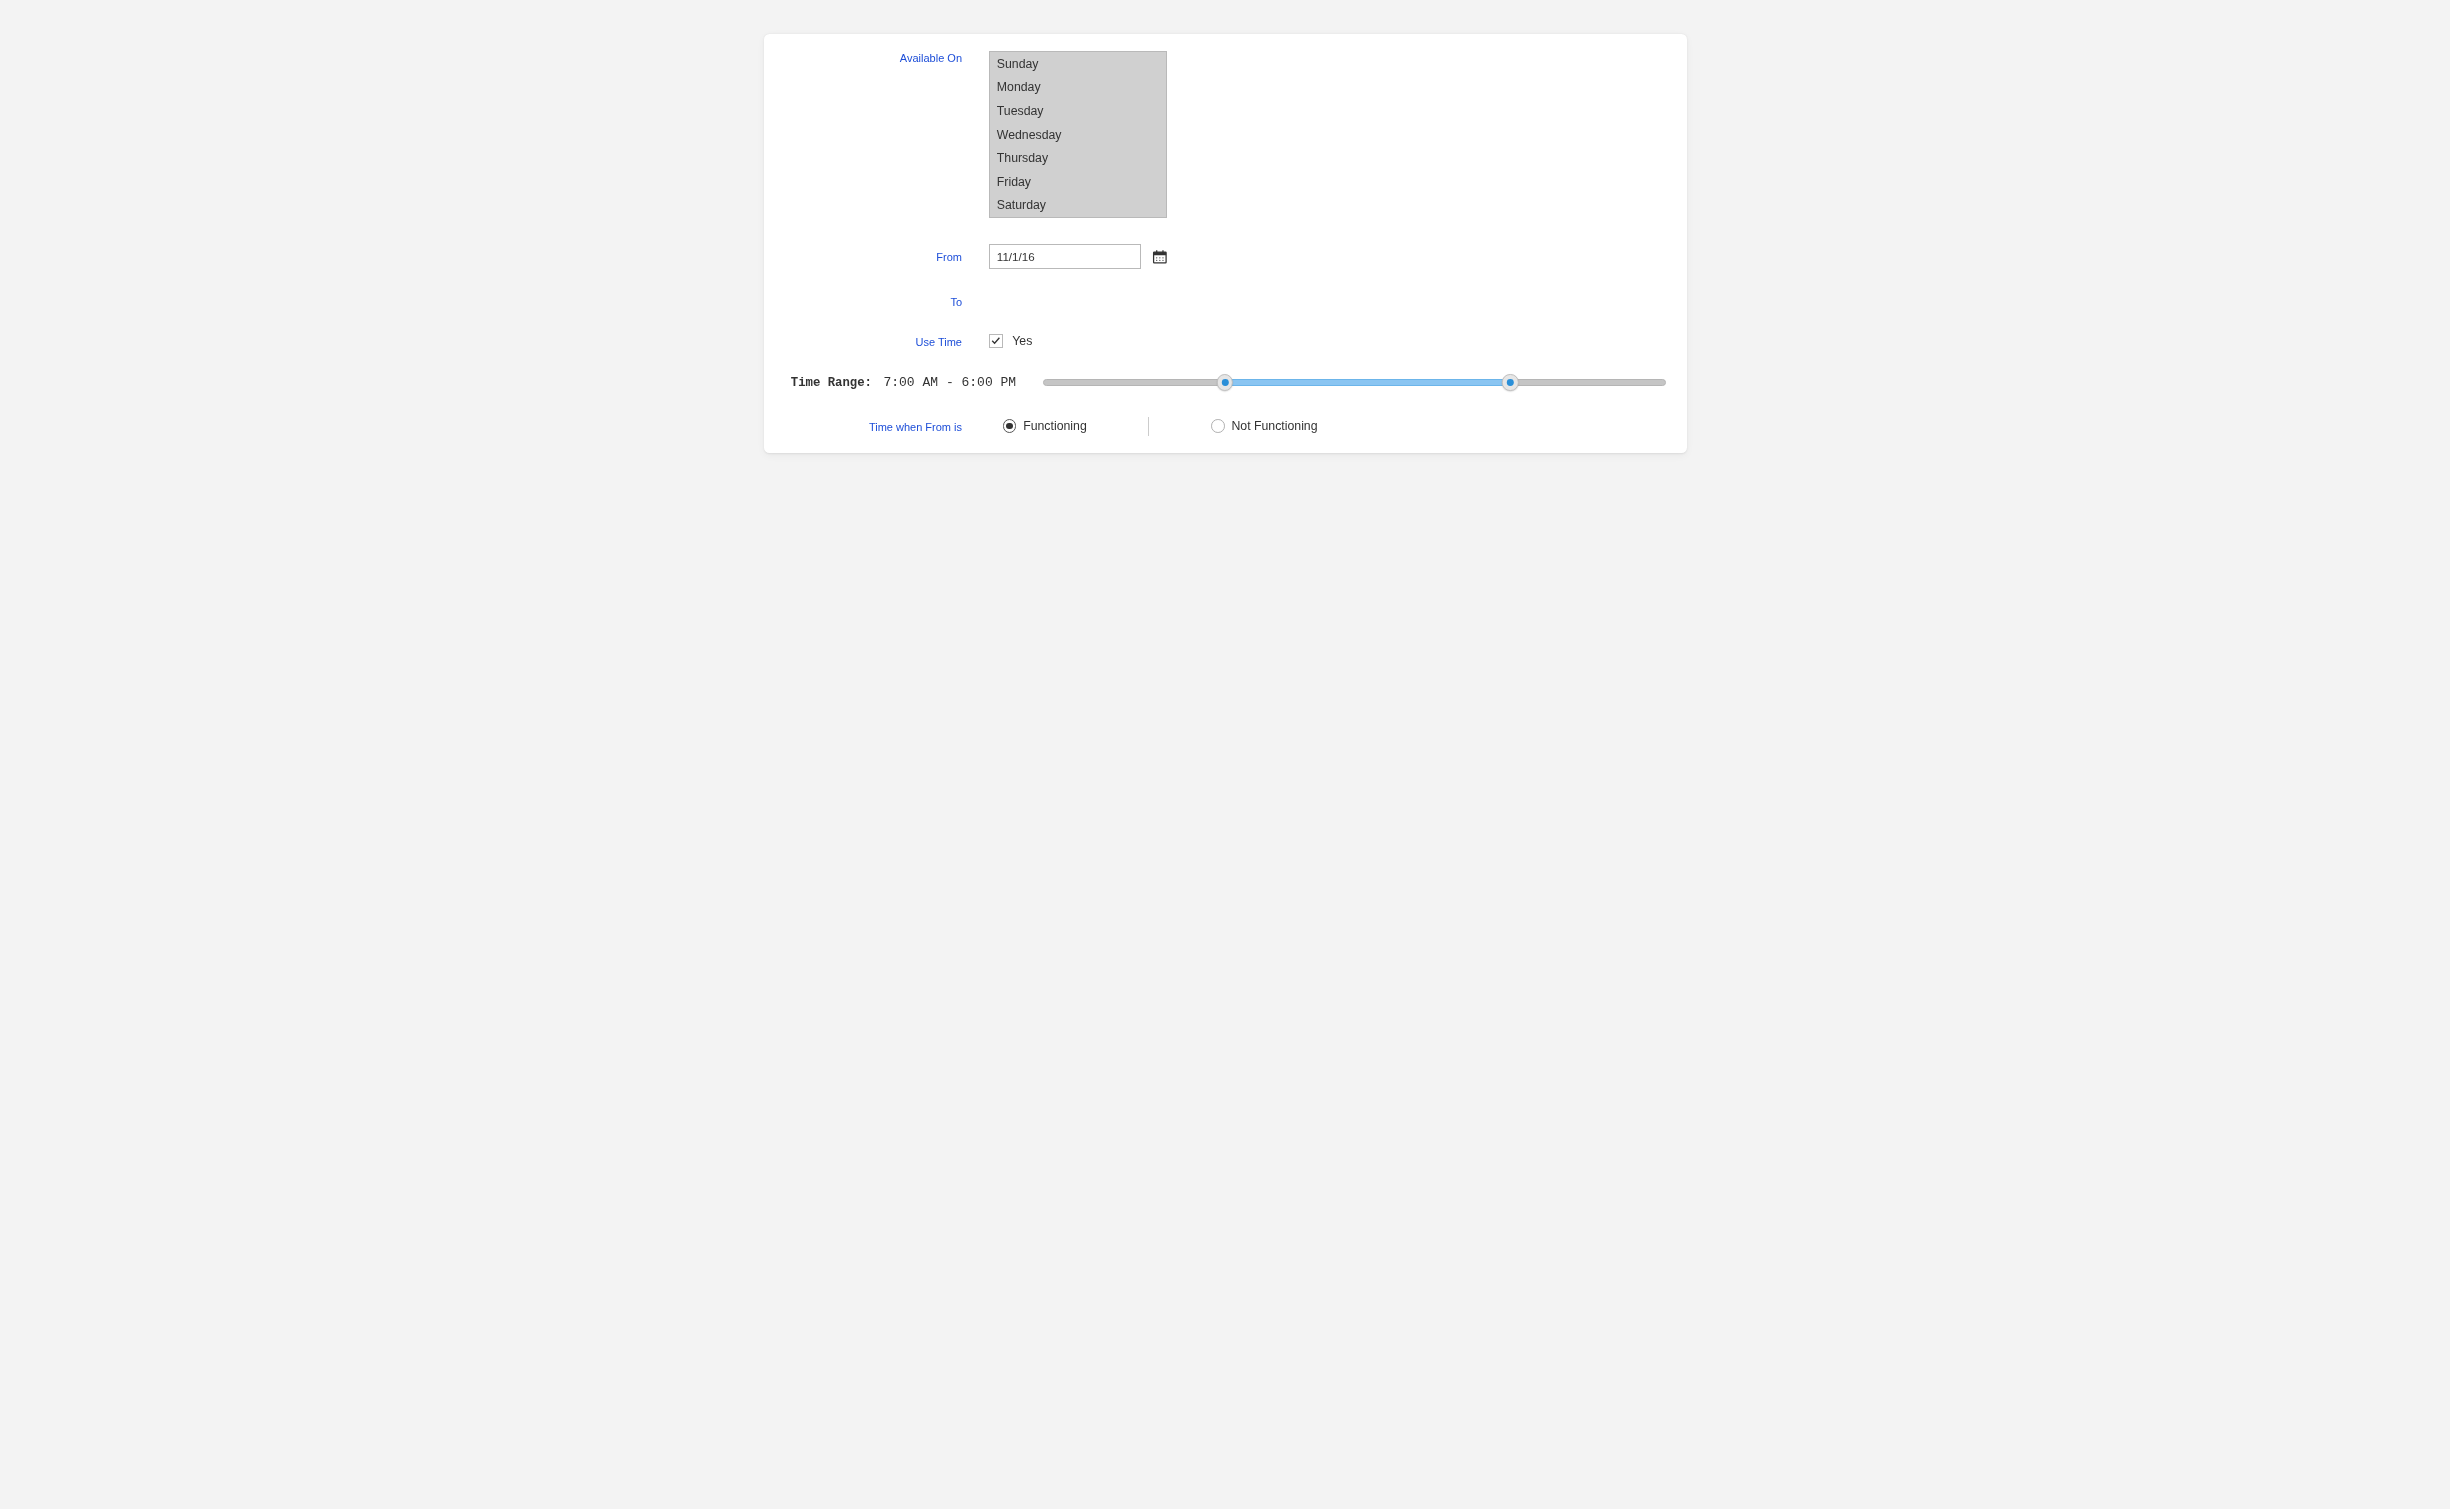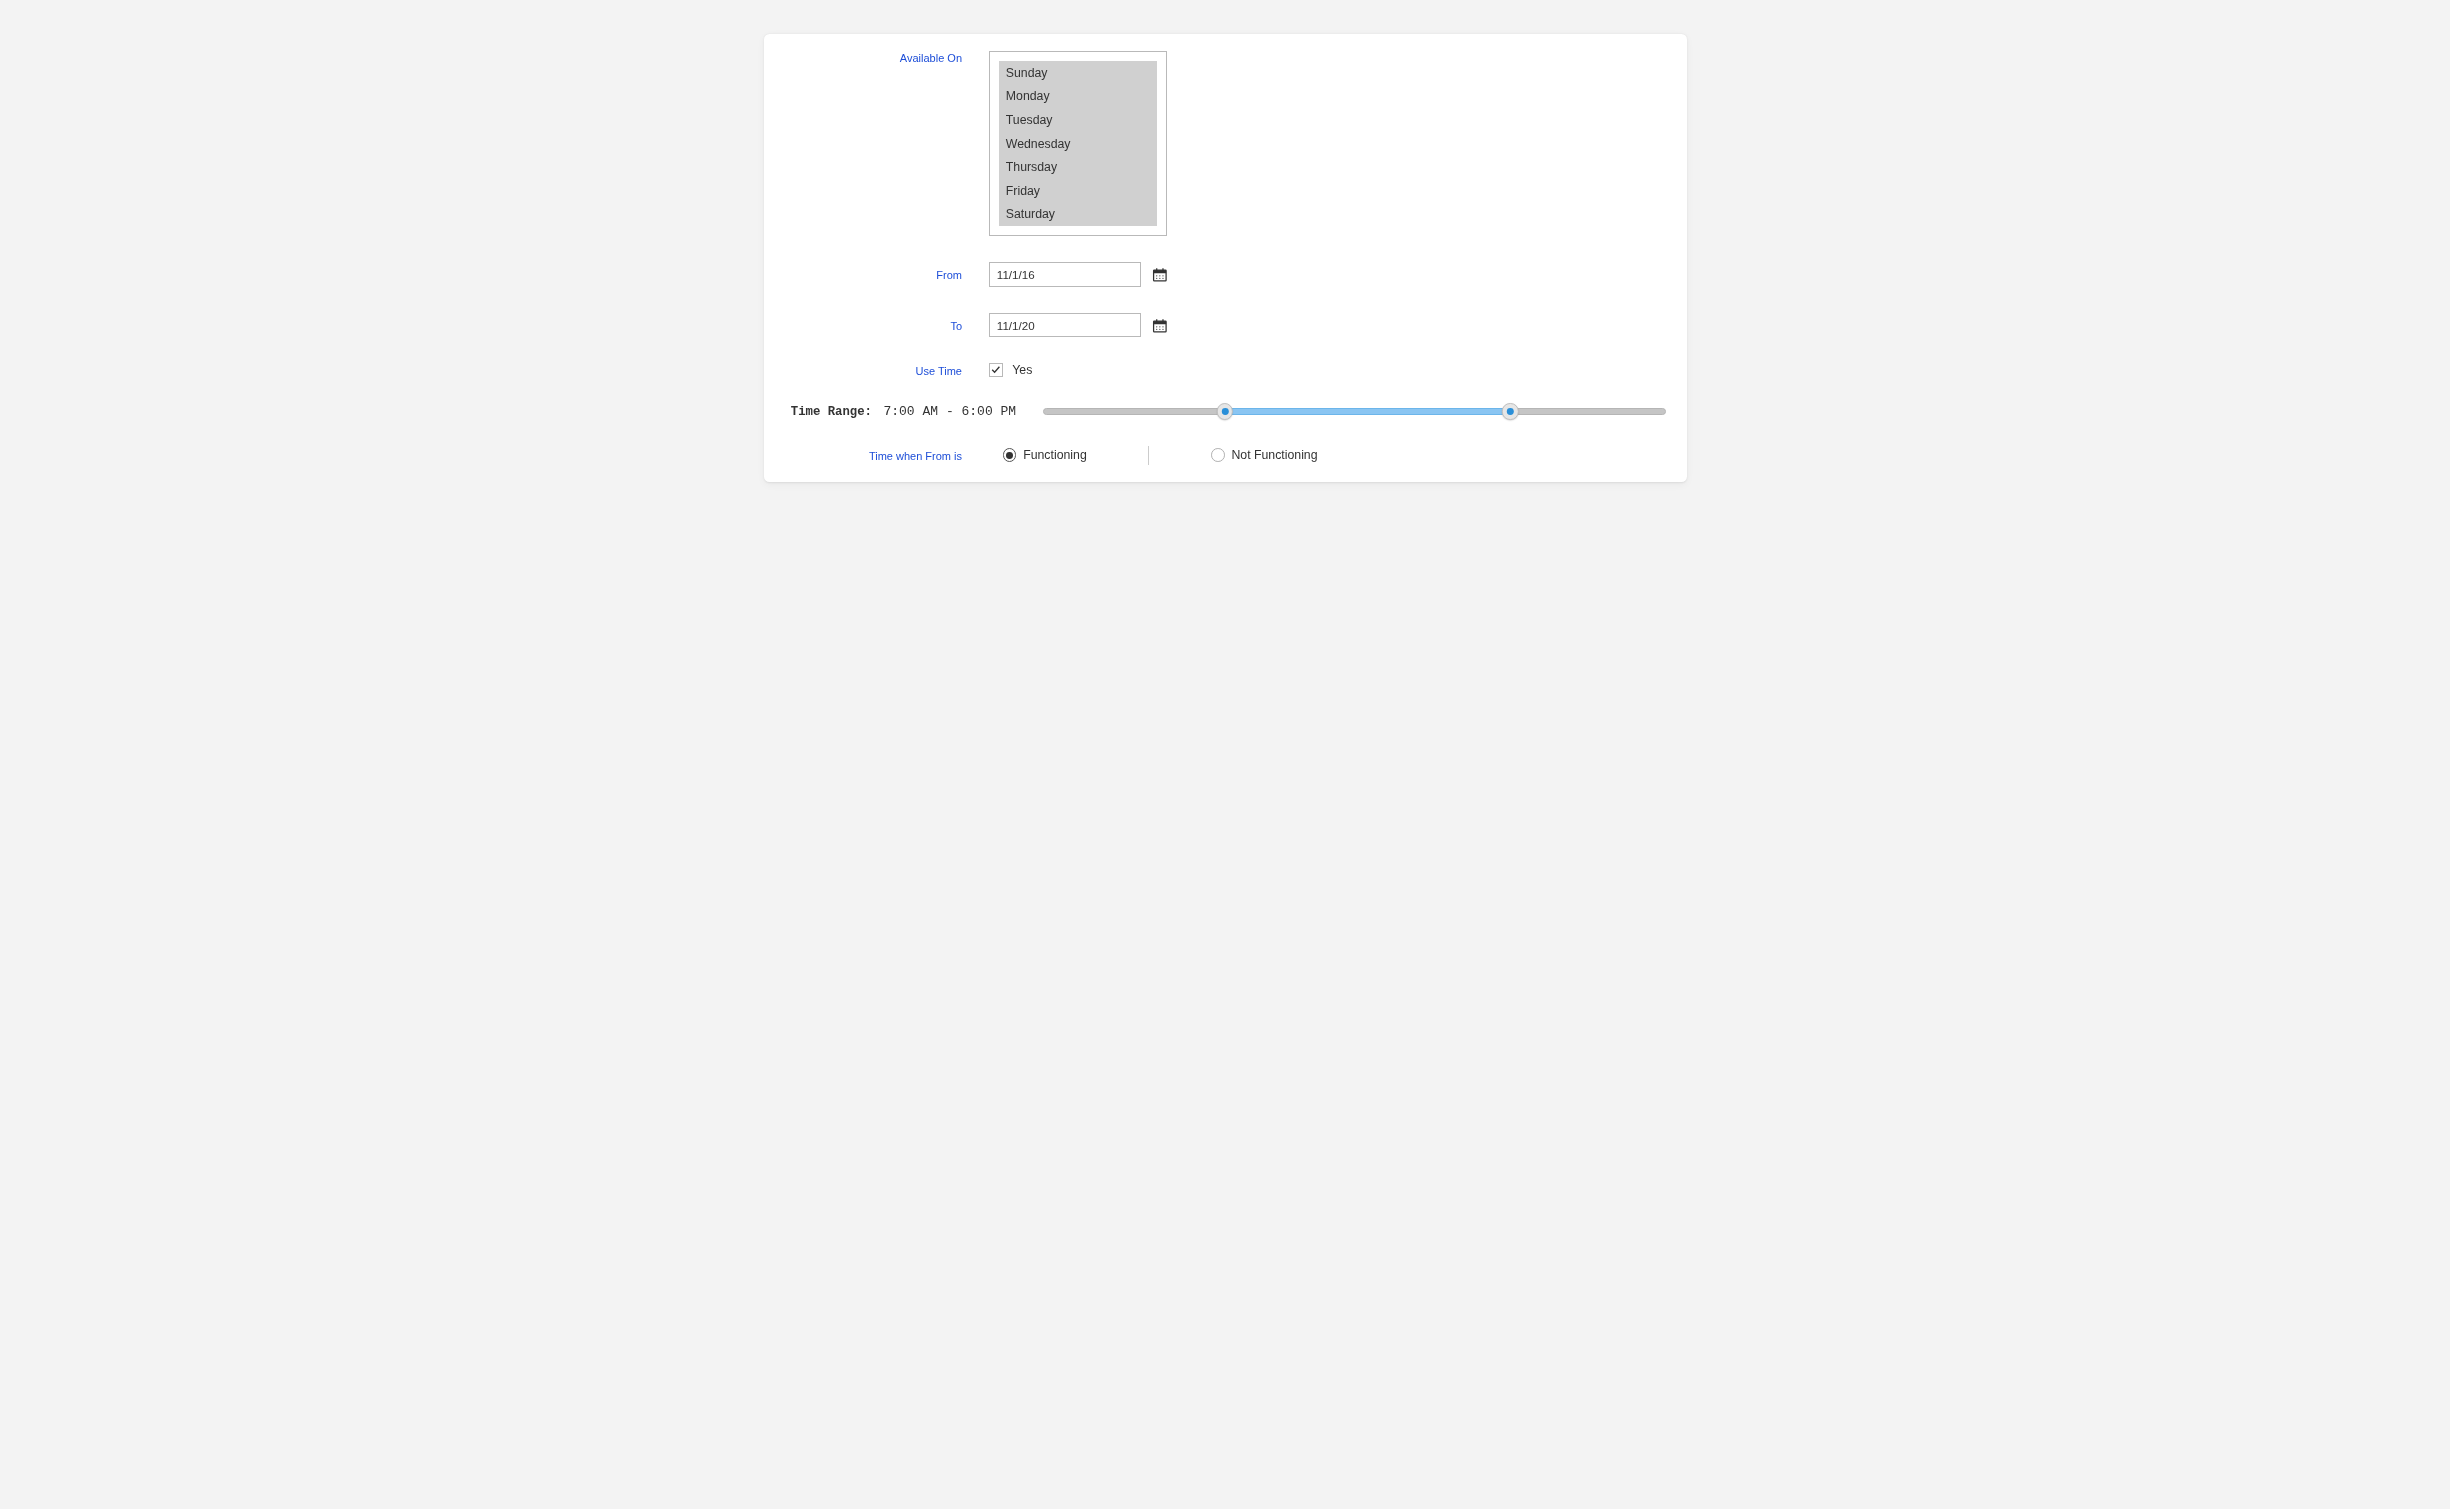--- a/index.html
+++ b/index.html
@@ -42,21 +42,21 @@
     }
     .control-col {
       flex: 1;
       display: flex;
       align-items: center;
     }
     
     .multi-select {
       border: 0.7px solid #b9b9b9;
       width: 178px;
-      padding: 9px;
+      padding: 0;
       background: #fff;
     }
     .multi-select-inner {
       background: #d0d0d0;
     }
     .multi-select-item {
       padding: 4.8px 6.8px;
       font-size: 12.3px;
       color: #333;
       cursor: pointer;
@@ -256,37 +256,20 @@
           <circle cx="7" cy="18" r="1" fill="#333"></circle>
             <circle cx="12" cy="18" r="1" fill="#333"></circle>
             <circle cx="17" cy="18" r="1" fill="#333"></circle>
         </svg>
       </span>
     </div>
   </div>
 
   <div class="form-row center">
     <div class="label-col">To</div>
-    <div class="control-col">
-      <input type="text" class="text-input" value="11/1/20" style="">
-      <span class="date-picker-icon">
-        <svg viewBox="0 0 24 24" fill="none">
-          <rect x="2" y="5" width="20" height="17" rx="1" stroke="#333" stroke-width="2" fill="#fff"></rect>
-          <rect x="2" y="5" width="20" height="5" fill="#333"></rect>
-          <rect x="6" y="2" width="2" height="5" fill="#333"></rect>
-          <rect x="16" y="2" width="2" height="5" fill="#333"></rect>
-          <circle cx="7" cy="14" r="1" fill="#333"></circle>
-            <circle cx="12" cy="14" r="1" fill="#333"></circle>
-            <circle cx="17" cy="14" r="1" fill="#333"></circle>
-          <circle cx="7" cy="18" r="1" fill="#333"></circle>
-            <circle cx="12" cy="18" r="1" fill="#333"></circle>
-            <circle cx="17" cy="18" r="1" fill="#333"></circle>
-        </svg>
-      </span>
-    </div>
   </div>
 
   <div class="form-row center">
     <div class="label-col">Use Time</div>
     <div class="control-col">
       <div class="checkbox-wrap">
         <div class="checkbox">
           <svg viewBox="0 0 16 16">
               <path d="M2 8 L6 12 L14 3" stroke="#333" stroke-width="2.2" fill="none"></path>
             </svg>

